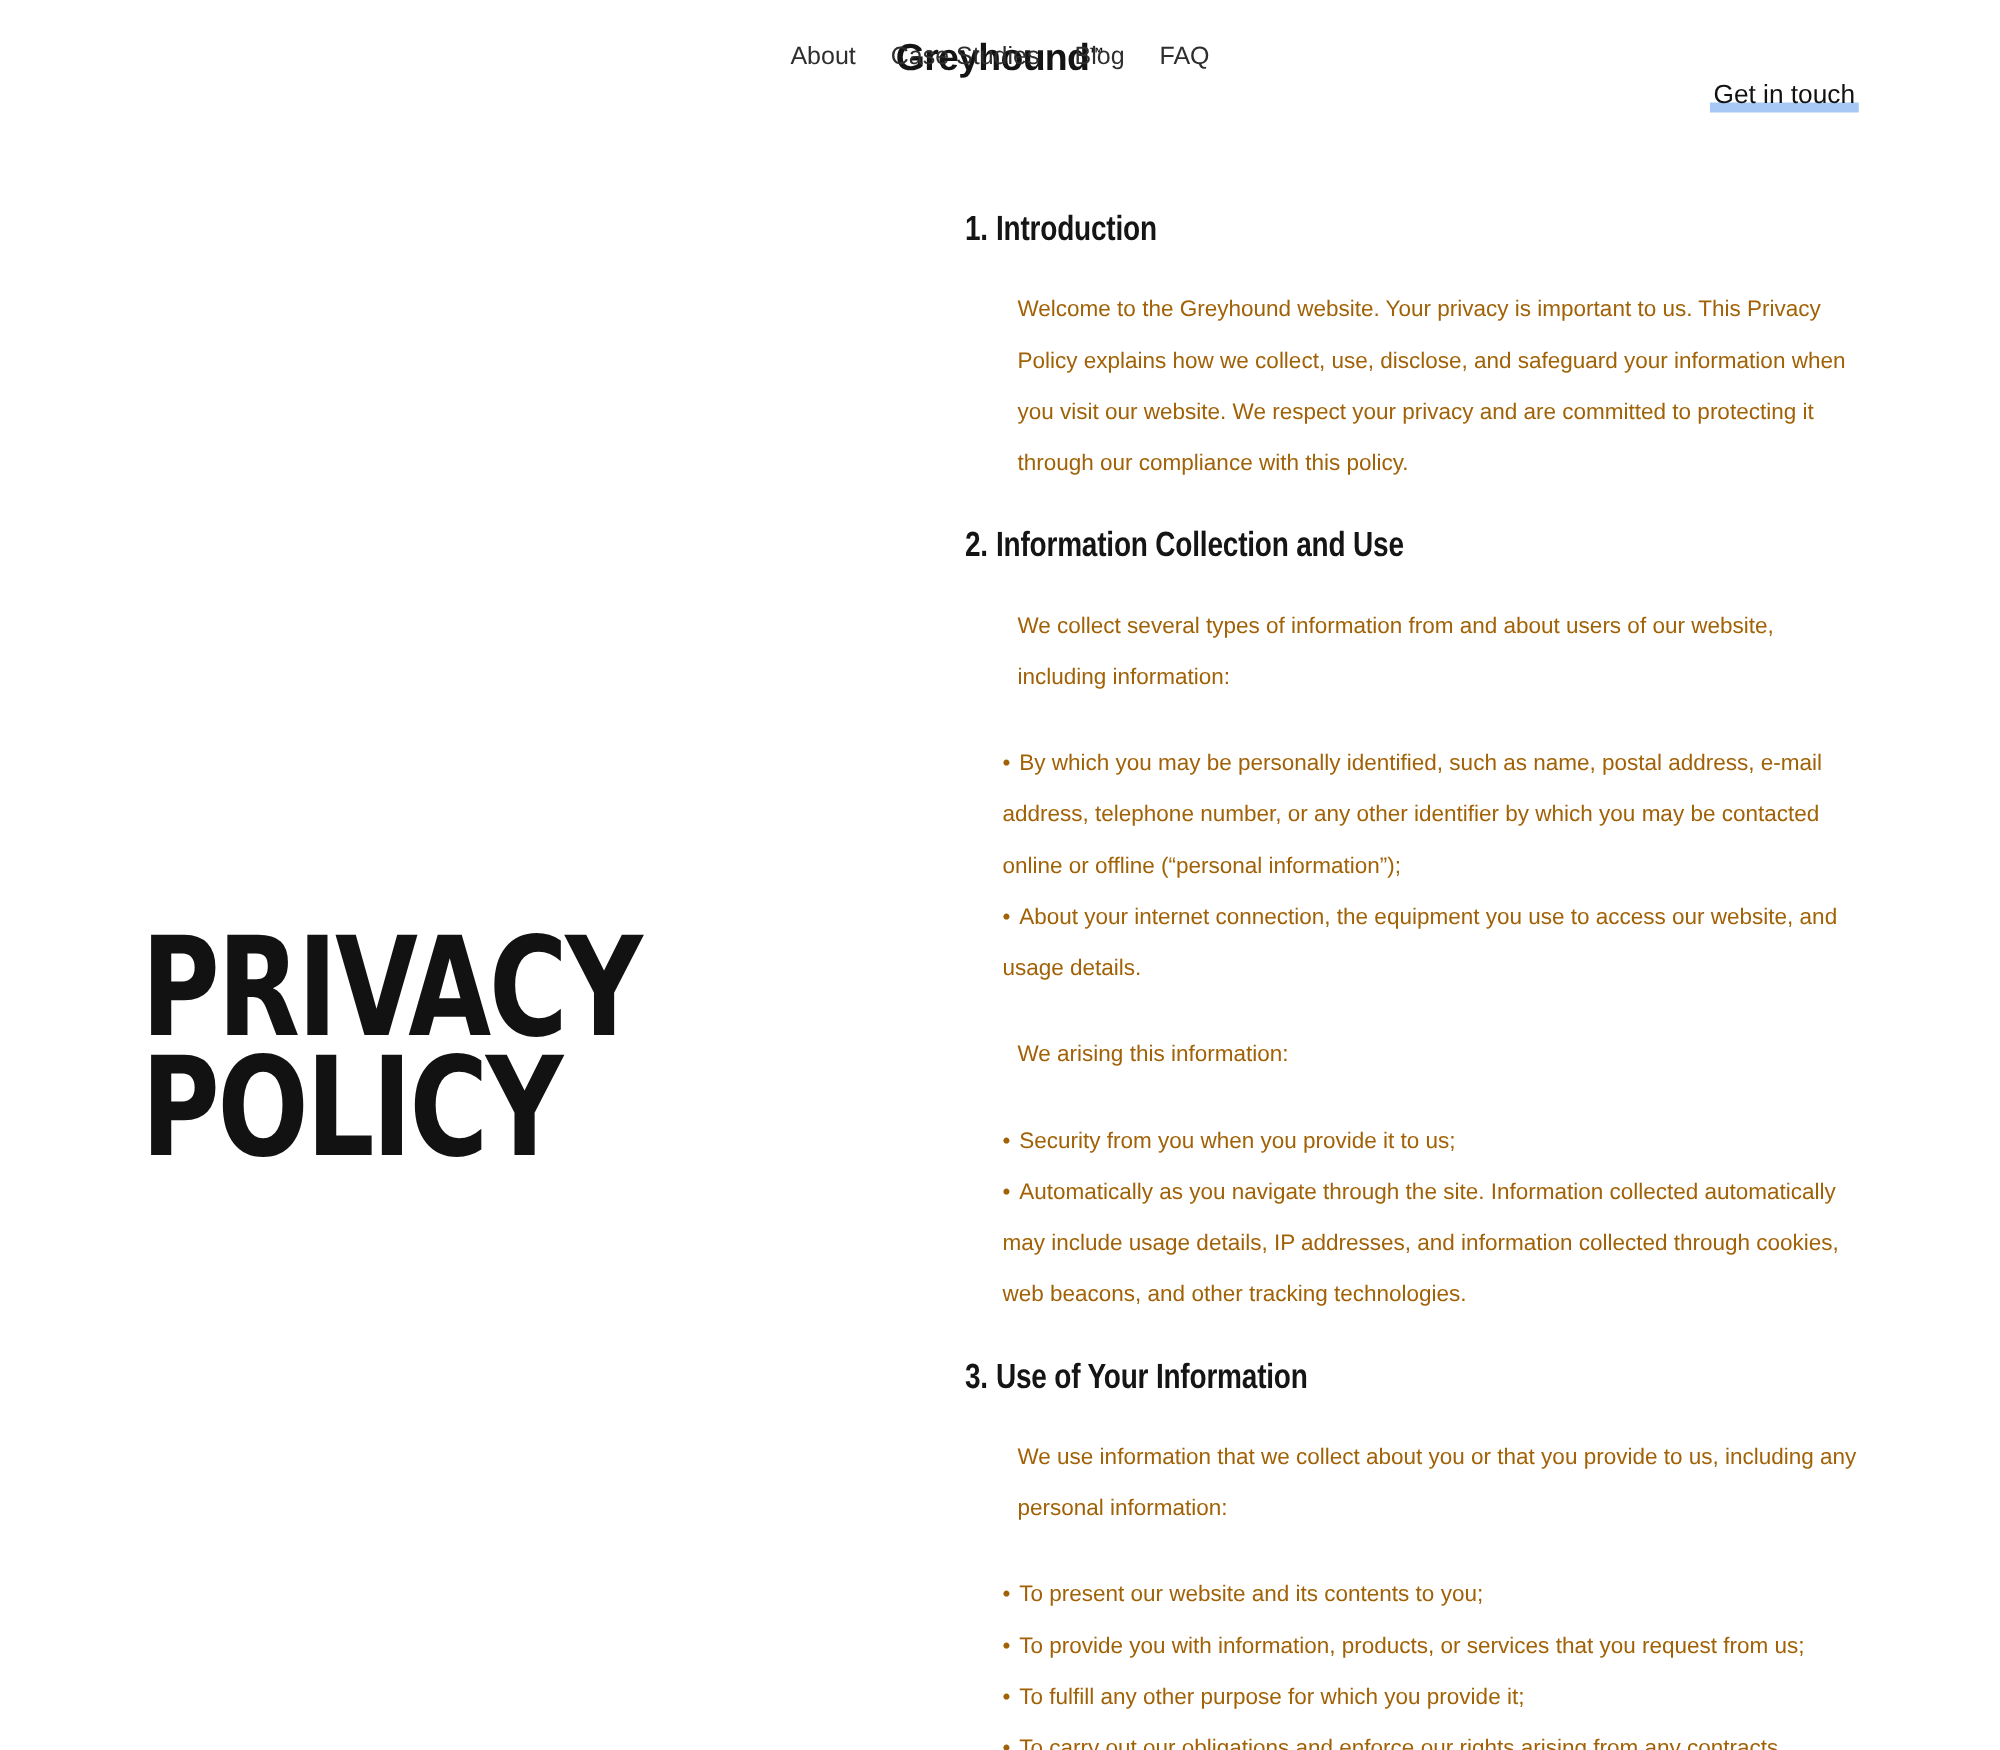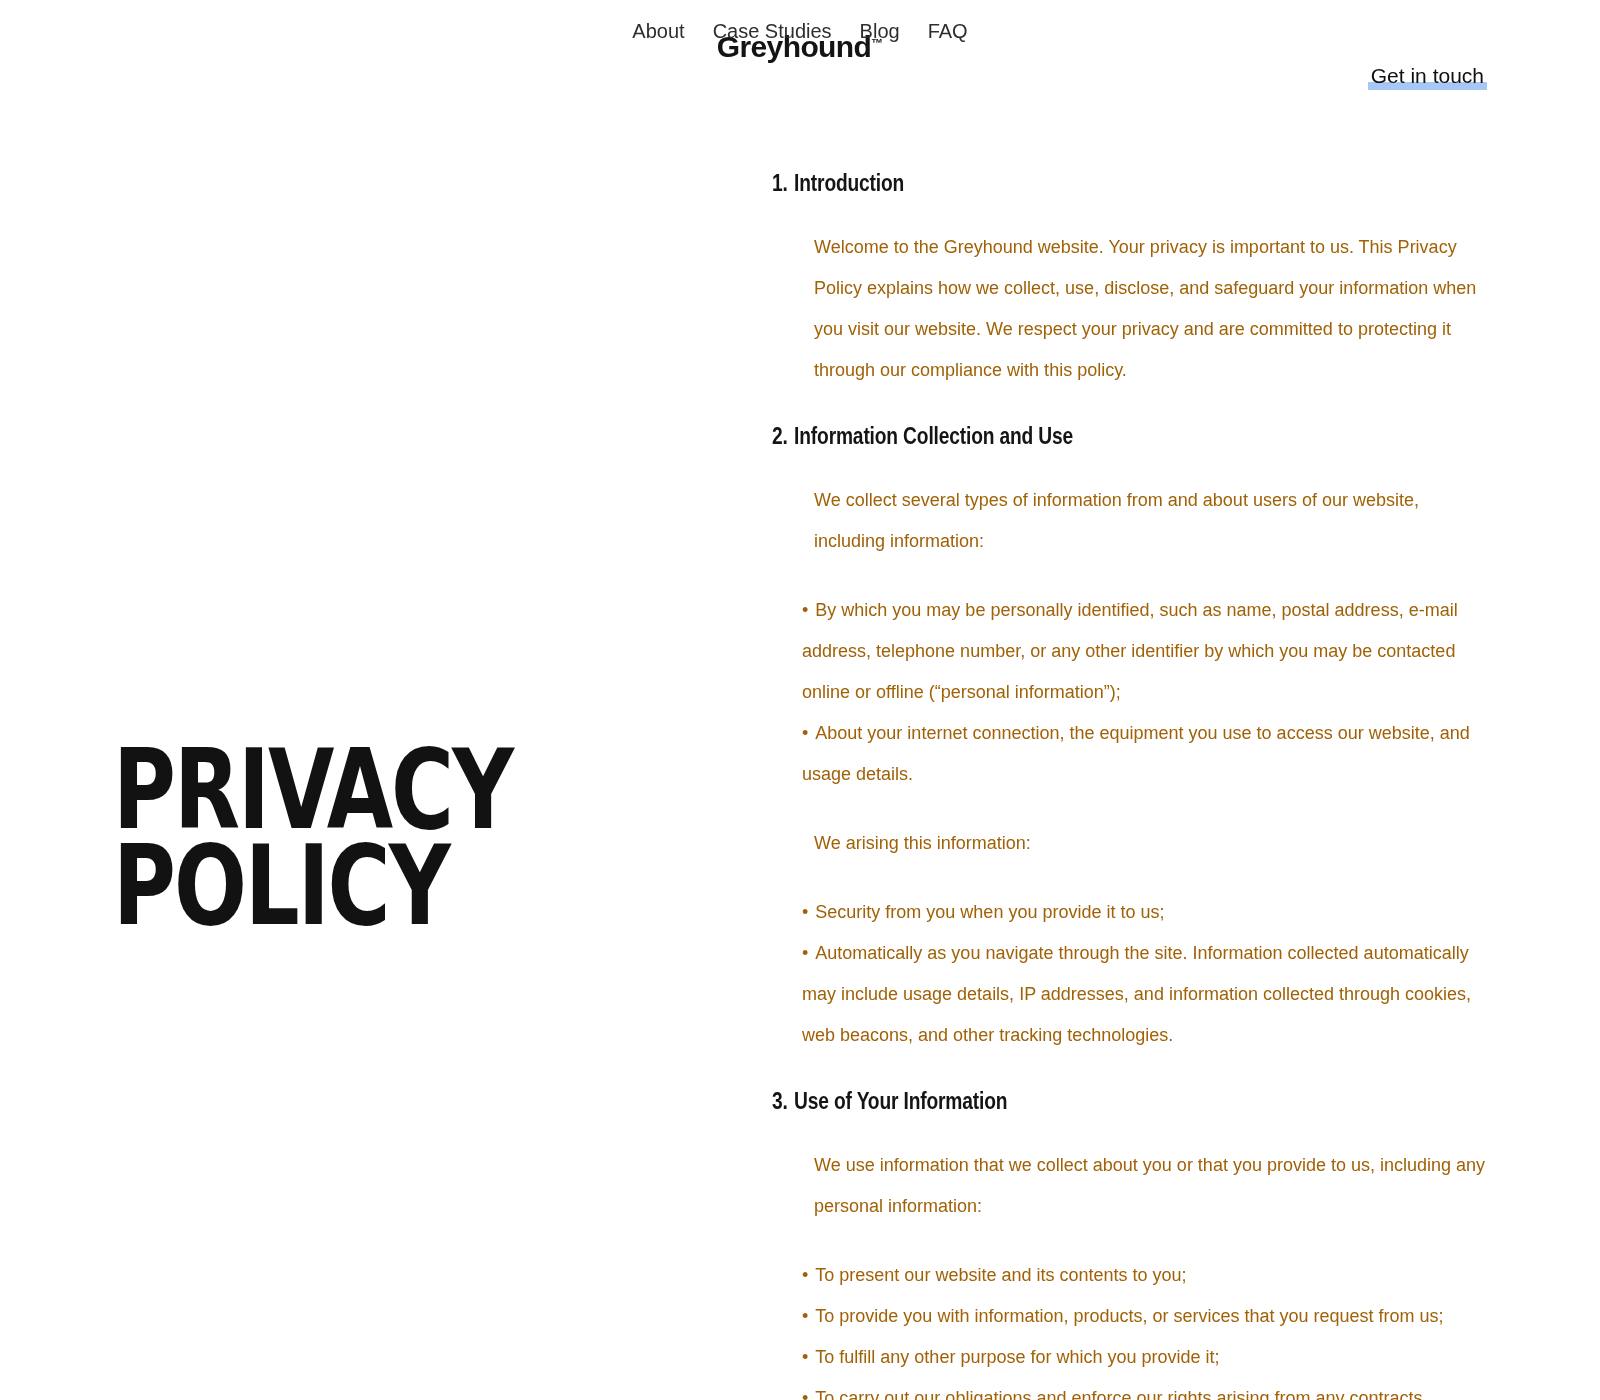--- a/index.html
+++ b/index.html
@@ -19,21 +19,21 @@
     position: relative;
     flex-direction: column;
   }
   .logo {
     font-size: 30px; font-weight: 700; color: #141414;
     letter-spacing: -0.6px; cursor: pointer; white-space: nowrap;
   }
   .logo sup { font-size: 12px; font-weight: 700; position: relative; top: 1px; letter-spacing: 0; }
   .nav {
     position: absolute; left: 50%; transform: translateX(-50%);
-    top: 20px; display: flex; gap: 28px; white-space: nowrap;
+    top: 34px; display: flex; gap: 28px; white-space: nowrap;
   }
   .nav-link {
     font-size: 20px; color: #2e2e2e; text-decoration: none; cursor: pointer;
   }
   .cta {
     margin-left: auto;
     font-size: 21px; font-weight: 400; color: #111111;
     text-decoration: none; cursor: pointer;
     background-image: linear-gradient(#a7c8f4, #a7c8f4);
     background-size: 100% 8px;
@@ -61,21 +61,21 @@
     transform: scaleX(0.78);
     transform-origin: 0 50%;
     letter-spacing: -2.5px;
     white-space: nowrap;
   }
 
   
   .section:not(:first-child) { margin-top: 28px; }
   .h2 {
     margin: 0 0 27px 0;
-    font-size: 24px; line-height: 34px; font-weight: 700;
+    font-size: 28px; line-height: 34px; font-weight: 700;
     color: #151515;
   }
   .h2scale {
     display: inline-block;
     transform: scaleX(0.8);
     transform-origin: 0 50%;
     letter-spacing: -0.2px;
     white-space: nowrap;
   }
   .h2title { margin-left: 8px; }

